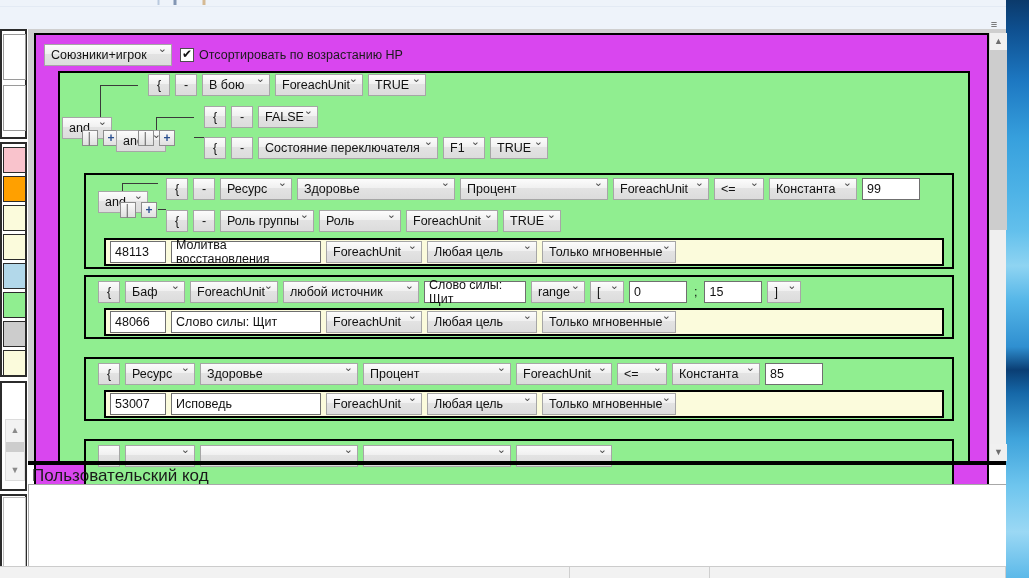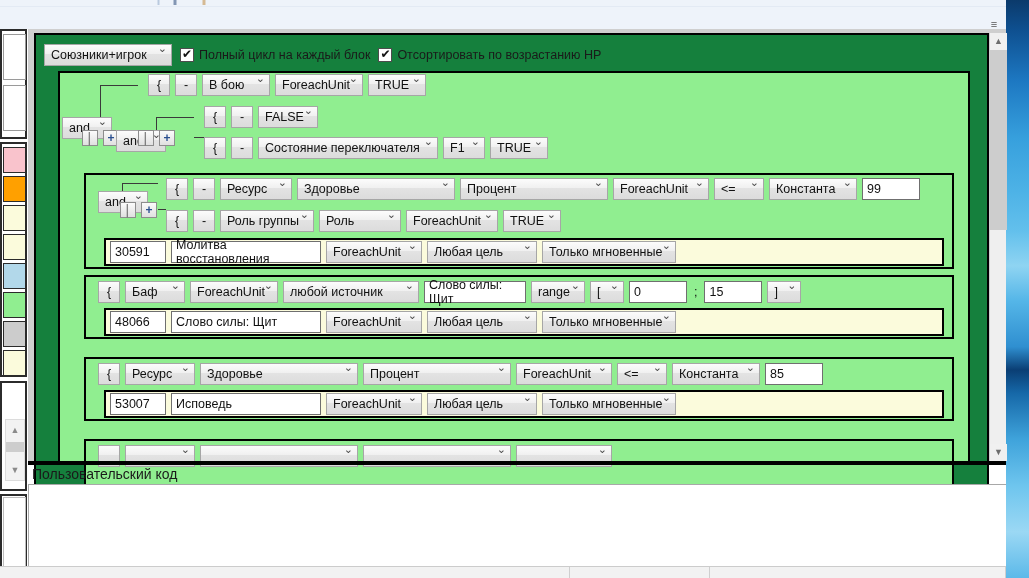--- a/index.html
+++ b/index.html
@@ -77,21 +77,21 @@
   .lc-scroll .up { top: 2px; } .lc-scroll .dn { bottom: 2px; }
   .lc-box { position: absolute; left: 1px; top: 1px; width: 23px; height: 80px; border: 1px solid #bdbdbd; background:#fff; }
 
   
   .pane {
     position: absolute; left: 28px; top: 29px; width: 978px; height: 432px;
     background: #cfcfcf;
   }
   .pane-inner {
     position: absolute; left: 6px; top: 4px; width: 955px; height: 508px;
-    border: 2px solid #000; border-bottom: none; background: #15803d;
+    border: 2px solid #000; border-bottom: none; background: #d946ef;
     overflow: hidden;
     text-decoration: underline;
   }
   
   .vscroll {
     position: absolute; right: 0px; top: 4px; width: 17px; height: 428px;
     background: #efefef; border-left: 1px solid #cfcfcf;
   }
   .vscroll .arrow {
     position: absolute; left: 0; width: 17px; height: 17px;
@@ -168,21 +168,21 @@
   }
   .action-row .txt.id { width: 56px; }
   .action-row .txt.name { width: 150px; }
 
   
   .bottom-div {
     position: absolute; left: 28px; top: 461px; width: 978px; height: 4px; background: #000;
   }
   .code-label {
     position: absolute; left: 28px; top: 466px; width: 978px; height: 17px;
-    font-size: 14px; color: #1a1a1a; padding-left: 4px;
+    font-size: 17px; color: #1a1a1a; padding-left: 4px;
   }
   .code-area {
     position: absolute; left: 28px; top: 484px; width: 978px; height: 94px;
     background: #fff; border-top: 1px solid #a8a8a8; border-left: 1px solid #a8a8a8;
   }
   .bot-strip {
     position: absolute; left: 0; top: 566px; width: 1006px; height: 12px;
     background: #f2f2f2; border-top: 1px solid #cccccc;
   }
   .bot-strip .cell { position: absolute; top: 0; height: 12px; border-right: 1px solid #cfcfcf; }
@@ -231,24 +231,20 @@
       <div class="lc-box"></div>
     </div>
   </div>
 
   <div class="pane">
     <div class="pane-inner">
 
       <div class="hdr">
         <div class="sel" style="width:128px">Союзники+игрок</div>
 
-        <div class="chk-wrap">
-          <div class="chk"></div>
-          <span class="chk-label">Полный цикл на каждый блок</span>
-        </div>
 
         <div class="chk-wrap">
           <div class="chk"></div>
           <span class="chk-label">Отсортировать по возрастанию HP</span>
         </div>
       </div>
 
       <div class="green-outer">
 
         <div class="cond-tree">
@@ -332,21 +328,21 @@
           <div class="row" style="left:80px; top:35px;">
             <div class="btn">{</div>
             <div class="btn">-</div>
             <div class="sel" style="width:94px">Роль группы</div>
             <div class="sel" style="width:82px">Роль</div>
             <div class="sel" style="width:92px">ForeachUnit</div>
             <div class="sel" style="width:58px">TRUE</div>
           </div>
 
           <div class="action-row" style="left:18px; top:63px; width:840px; height:28px;">
-            <div class="txt id">30591</div>
+            <div class="txt id">48113</div>
             <div class="txt name">Молитва восстановления</div>
             <div class="sel" style="width:96px">ForeachUnit</div>
             <div class="sel" style="width:110px">Любая цель</div>
             <div class="sel" style="width:134px">Только мгновенные</div>
           </div>
         </div>
 
         <div class="rule-block" style="left:24px; top:202px; width:870px; height:64px;">
 
           <div class="row" style="left:12px; top:4px;">

